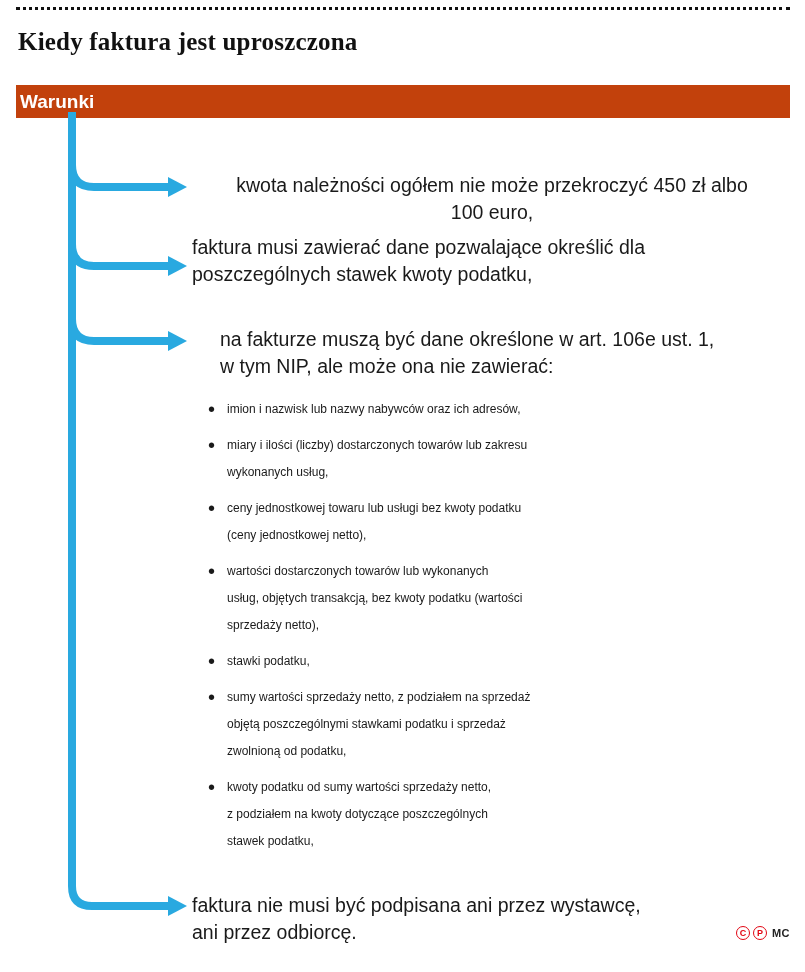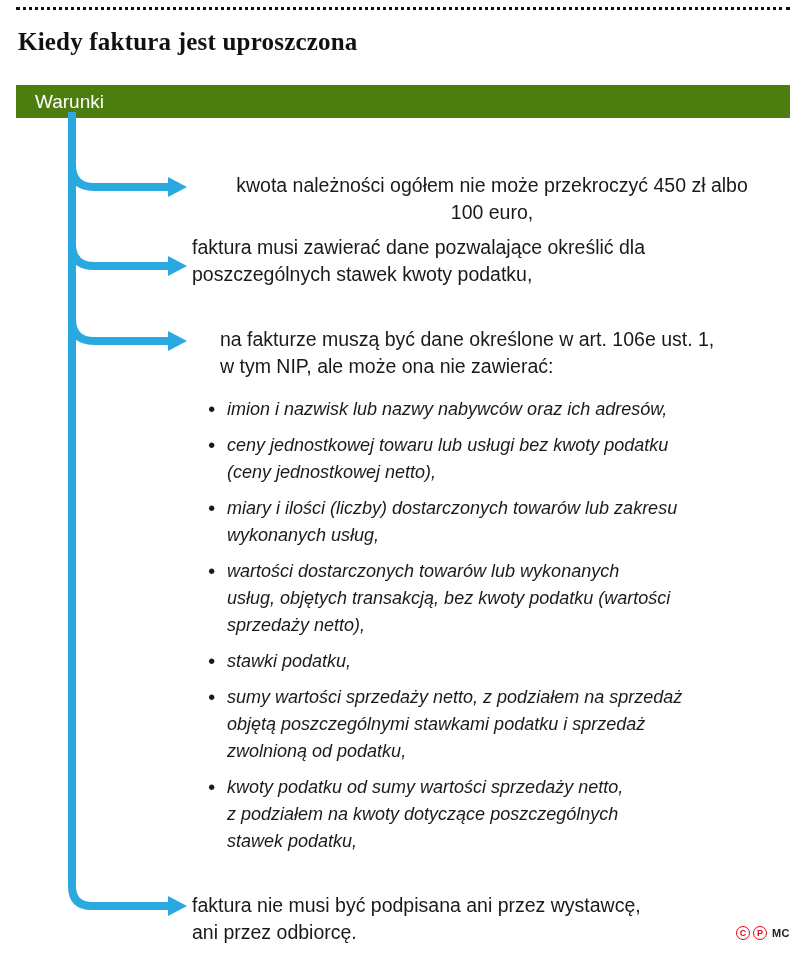--- a/index.html
+++ b/index.html
@@ -32,26 +32,26 @@
     letter-spacing: 0.2px;
     color: #111111;
     text-align: right;
   }
   .header-bar {
     position: absolute;
     left: 16px;
     top: 85px;
     width: 774px;
     height: 33px;
-    background: #4d7c0f;
+    background: #c2410c;
     color: #ffffff;
-    font-weight: normal;
+    font-weight: bold;
     font-size: 19px;
     line-height: 33px;
-    padding-left: 19px;
+    padding-left: 4px;
   }
   svg.connectors {
     position: absolute;
     left: 0;
     top: 0;
     width: 805px;
     height: 972px;
     pointer-events: none;
   }
   .branch-text {
@@ -71,25 +71,24 @@
     position: absolute;
     left: 208px;
     top: 396px;
     width: 578px;
     list-style: none;
   }
   ul.bullets li {
     position: relative;
     padding-left: 19px;
     margin-bottom: 9px;
-    font-size: 18px;
+    font-size: 12px;
     line-height: 27px;
     white-space: pre-line;
     color: #1a1a1a;
-    font-style: italic;
   }
   ul.bullets li::before {
     content: "\2022";
     position: absolute;
     left: 0;
     top: 0;
     font-size: 20px;
     color: #1a1a1a;
   }
   .footer {
@@ -154,24 +153,24 @@
 100 euro,</div>
 
   <div class="branch-text branch-2">faktura musi zawierać dane pozwalające określić dla
 poszczególnych stawek kwoty podatku,</div>
 
   <div class="branch-text branch-3">na fakturze muszą być dane określone w art. 106e ust. 1,
 w tym NIP, ale może ona nie zawierać:</div>
 
   <ul class="bullets">
     <li>imion i nazwisk lub nazwy nabywców oraz ich adresów,</li>
+    <li>miary i ilości (liczby) dostarczonych towarów lub zakresu
+wykonanych usług,</li>
     <li>ceny jednostkowej towaru lub usługi bez kwoty podatku
 (ceny jednostkowej netto),</li>
-    <li>miary i ilości (liczby) dostarczonych towarów lub zakresu
-wykonanych usług,</li>
     <li>wartości dostarczonych towarów lub wykonanych
 usług, objętych transakcją, bez kwoty podatku (wartości
 sprzedaży netto),</li>
     <li>stawki podatku,</li>
     <li>sumy wartości sprzedaży netto, z podziałem na sprzedaż
 objętą poszczególnymi stawkami podatku i sprzedaż
 zwolnioną od podatku,</li>
     <li>kwoty podatku od sumy wartości sprzedaży netto,
 z podziałem na kwoty dotyczące poszczególnych
 stawek podatku,</li>

